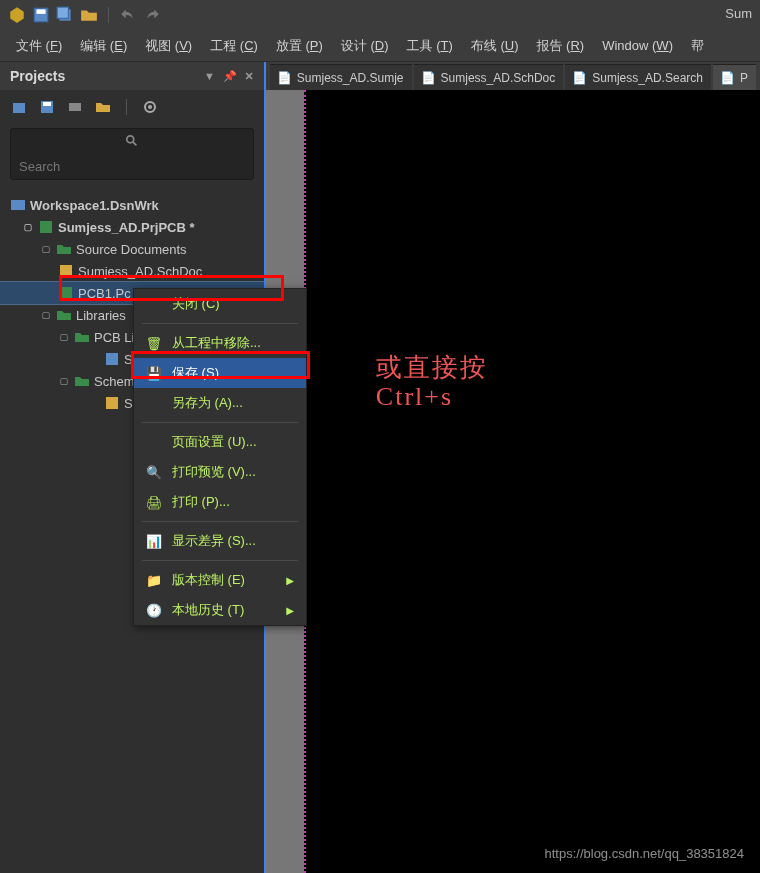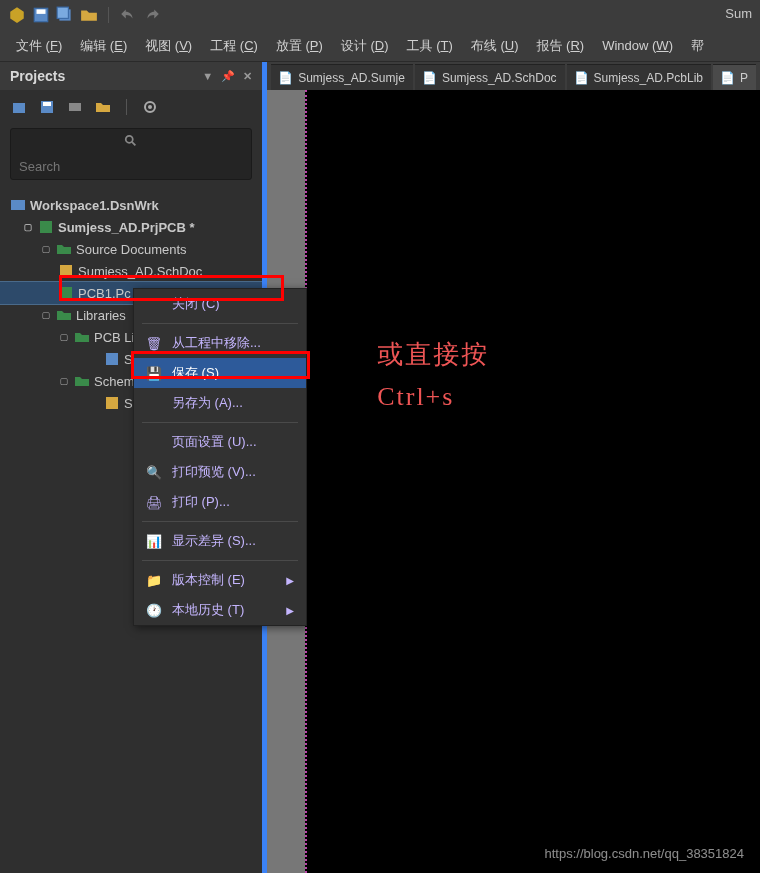--- a/index.html
+++ b/index.html
@@ -59,21 +59,21 @@
       font-size: 13px;
     }
     .menu-item u { text-decoration: underline; }
     .main-area {
       display: flex;
       height: calc(100% - 62px);
     }
     .projects-panel {
       width: 283px;
       background: #2f2f2f;
-      border-right: 5px solid #3b82f6;
+      border-right: 2px solid #3b82f6;
       display: flex;
       flex-direction: column;
     }
     .panel-header {
       background: #3a3a3a;
       padding: 6px 10px;
       display: flex;
       align-items: center;
       justify-content: space-between;
       font-weight: bold;
@@ -200,21 +200,21 @@
       border: 1px solid #222;
       box-shadow: 2px 2px 8px rgba(0,0,0,0.5);
       z-index: 100;
     }
     .context-item {
       display: flex;
       align-items: center;
       padding: 6px 12px;
       gap: 10px;
       cursor: pointer;
-      color: #c4b5fd;
+      color: #bef264;
       font-size: 13px;
     }
     .context-item.highlighted { background: #2d5a9a; color: #fff; }
     .context-sep { height: 1px; background: #4a4a4a; margin: 4px 8px; }
     .context-icon { width: 16px; height: 16px; display:flex; align-items:center; justify-content:center; }
     .submenu-arrow { margin-left: auto; font-size: 10px; }
     .red-box-1 {
       position: absolute;
       left: 59px;
       top: 275px;
@@ -439,31 +439,31 @@
       <div class="tab">
           <span class="tab-icon">📄</span>
           <span>Sumjess_AD.Sumje</span>
         </div>
       <div class="tab">
           <span class="tab-icon">📄</span>
           <span>Sumjess_AD.SchDoc</span>
         </div>
       <div class="tab">
           <span class="tab-icon">📄</span>
-          <span>Sumjess_AD.PcbLib</span>
+          <span>Sumjess_AD.Search</span>
         </div>
       <div class="tab active">
           <span class="tab-icon">📄</span>
           <span>P</span>
         </div>
     </div>
     <div class="canvas-area">
       <div class="canvas-margin"></div>
       <div class="canvas-black">
-        <div class="annotation" style="top:247px;left:70px">或直接按</div>
+        <div class="annotation" style="top:260px;left:70px">或直接按</div>
         <div class="annotation" style="top:292px;left:70px">Ctrl+s</div>
       </div>
     </div>
   </div>
 </div>
 
 <div class="context-menu">
   <div class="context-item">
     <span class="context-icon"></span>
     <span>关闭 (C)</span>

